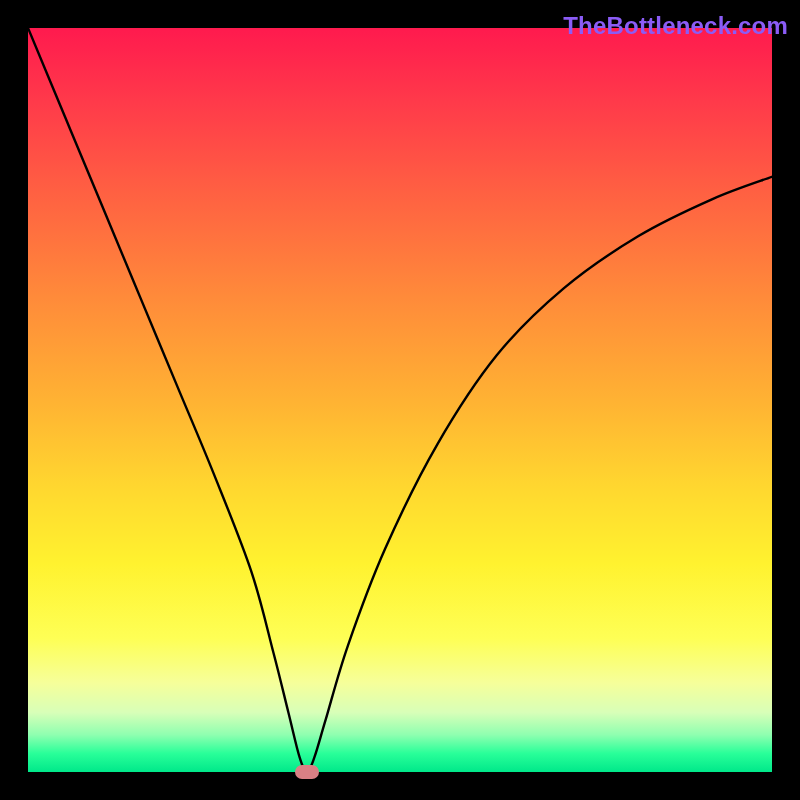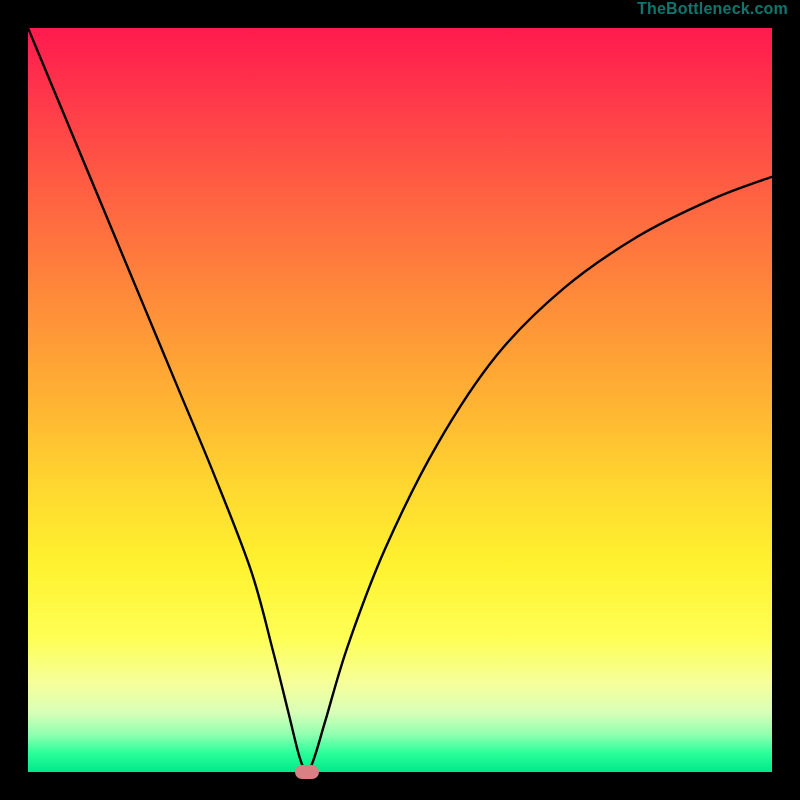--- a/index.html
+++ b/index.html
@@ -5,26 +5,26 @@
   * { margin: 0; padding: 0; box-sizing: border-box; }
   html, body { width: 800px; height: 800px; overflow: hidden; background: #000; }
   .frame {
     position: relative;
     width: 800px;
     height: 800px;
     background: #000;
   }
   .watermark {
     position: absolute;
-    top: 0;
+    top: 12px;
     right: 12px;
     font-family: Arial, Helvetica, sans-serif;
-    font-size: 16px;
+    font-size: 24px;
     font-weight: 600;
-    color: #0f766e;
+    color: #8b5cf6;
     letter-spacing: 0.2px;
     z-index: 10;
   }
   .plot-area {
     position: absolute;
     left: 28px;
     top: 28px;
     width: 744px;
     height: 744px;
     background: linear-gradient(

